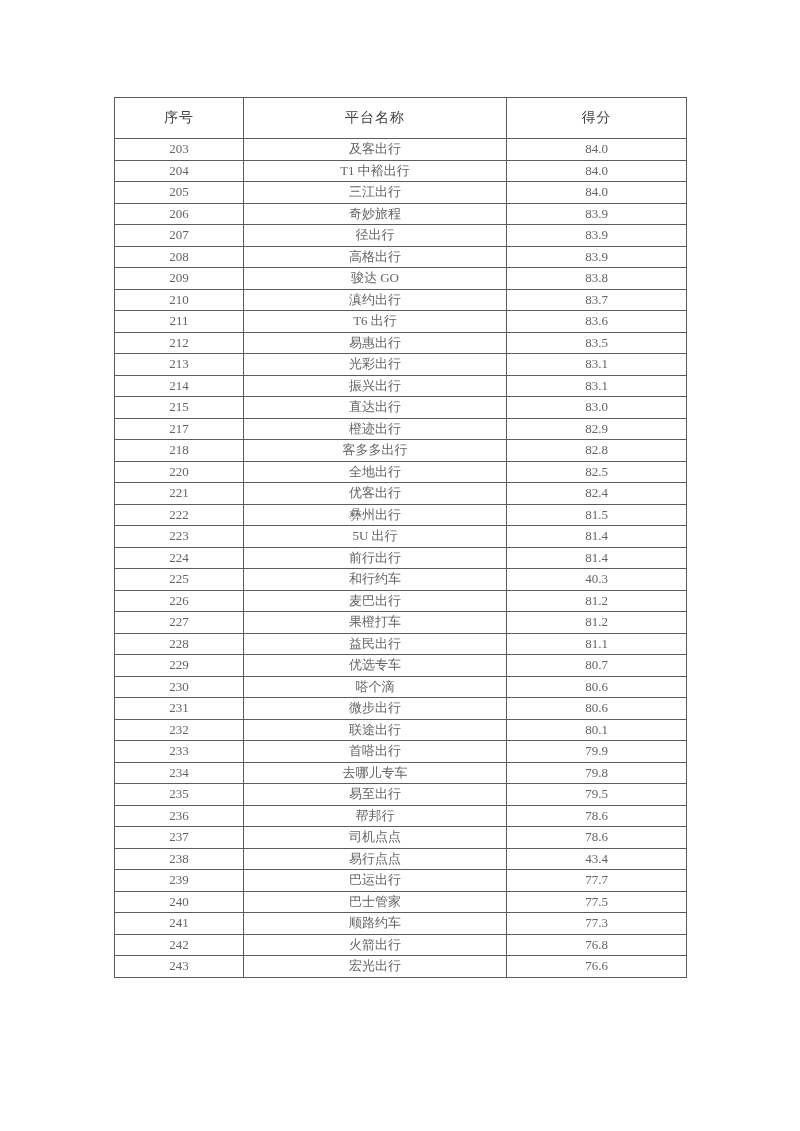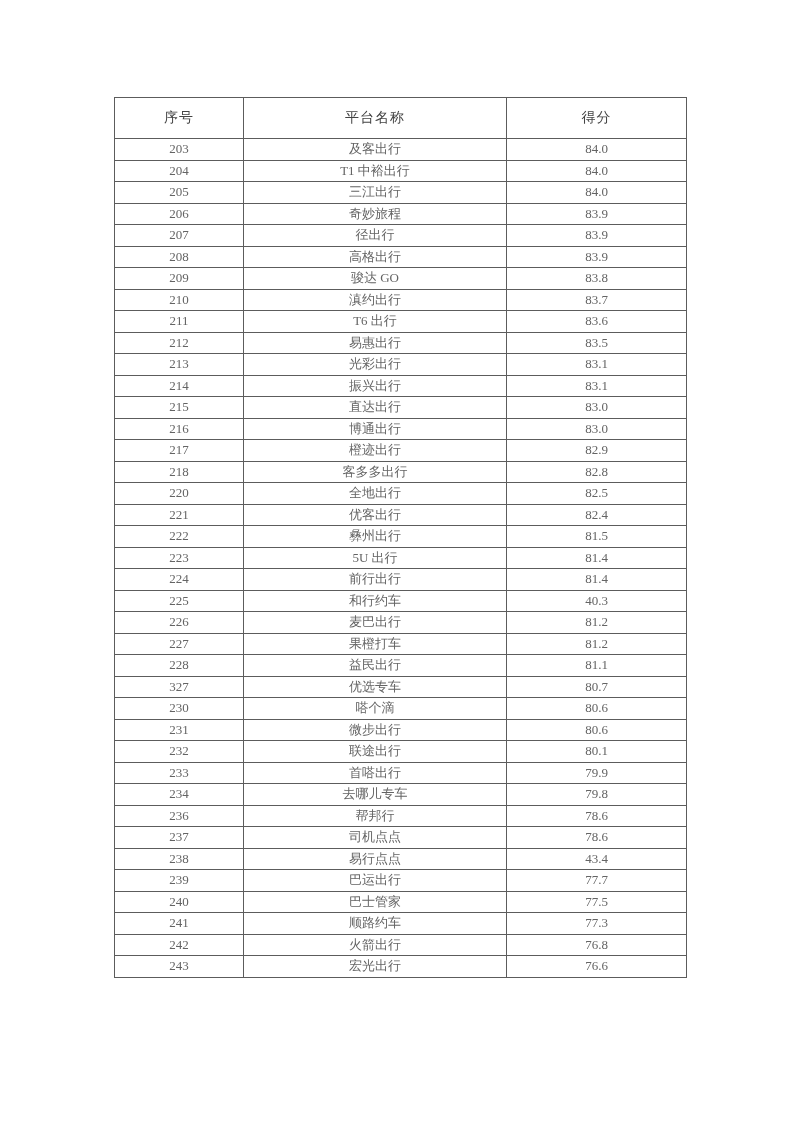--- a/index.html
+++ b/index.html
@@ -130,25 +130,20 @@
           <td>214</td>
           <td>振兴出行</td>
           <td>83.1</td>
         </tr>
         <tr>
           <td>215</td>
           <td>直达出行</td>
           <td>83.0</td>
         </tr>
         <tr>
-          <td>216</td>
-          <td>博通出行</td>
-          <td>83.0</td>
-        </tr>
-        <tr>
           <td>217</td>
           <td>橙迹出行</td>
           <td>82.9</td>
         </tr>
         <tr>
           <td>218</td>
           <td>客多多出行</td>
           <td>82.8</td>
         </tr>
         <tr>
@@ -190,21 +185,21 @@
           <td>227</td>
           <td>果橙打车</td>
           <td>81.2</td>
         </tr>
         <tr>
           <td>228</td>
           <td>益民出行</td>
           <td>81.1</td>
         </tr>
         <tr>
-          <td>327</td>
+          <td>229</td>
           <td>优选专车</td>
           <td>80.7</td>
         </tr>
         <tr>
           <td>230</td>
           <td>嗒个滴</td>
           <td>80.6</td>
         </tr>
         <tr>
           <td>231</td>
@@ -218,20 +213,25 @@
         </tr>
         <tr>
           <td>233</td>
           <td>首嗒出行</td>
           <td>79.9</td>
         </tr>
         <tr>
           <td>234</td>
           <td>去哪儿专车</td>
           <td>79.8</td>
+        </tr>
+        <tr>
+          <td>235</td>
+          <td>易至出行</td>
+          <td>79.5</td>
         </tr>
         <tr>
           <td>236</td>
           <td>帮邦行</td>
           <td>78.6</td>
         </tr>
         <tr>
           <td>237</td>
           <td>司机点点</td>
           <td>78.6</td>

